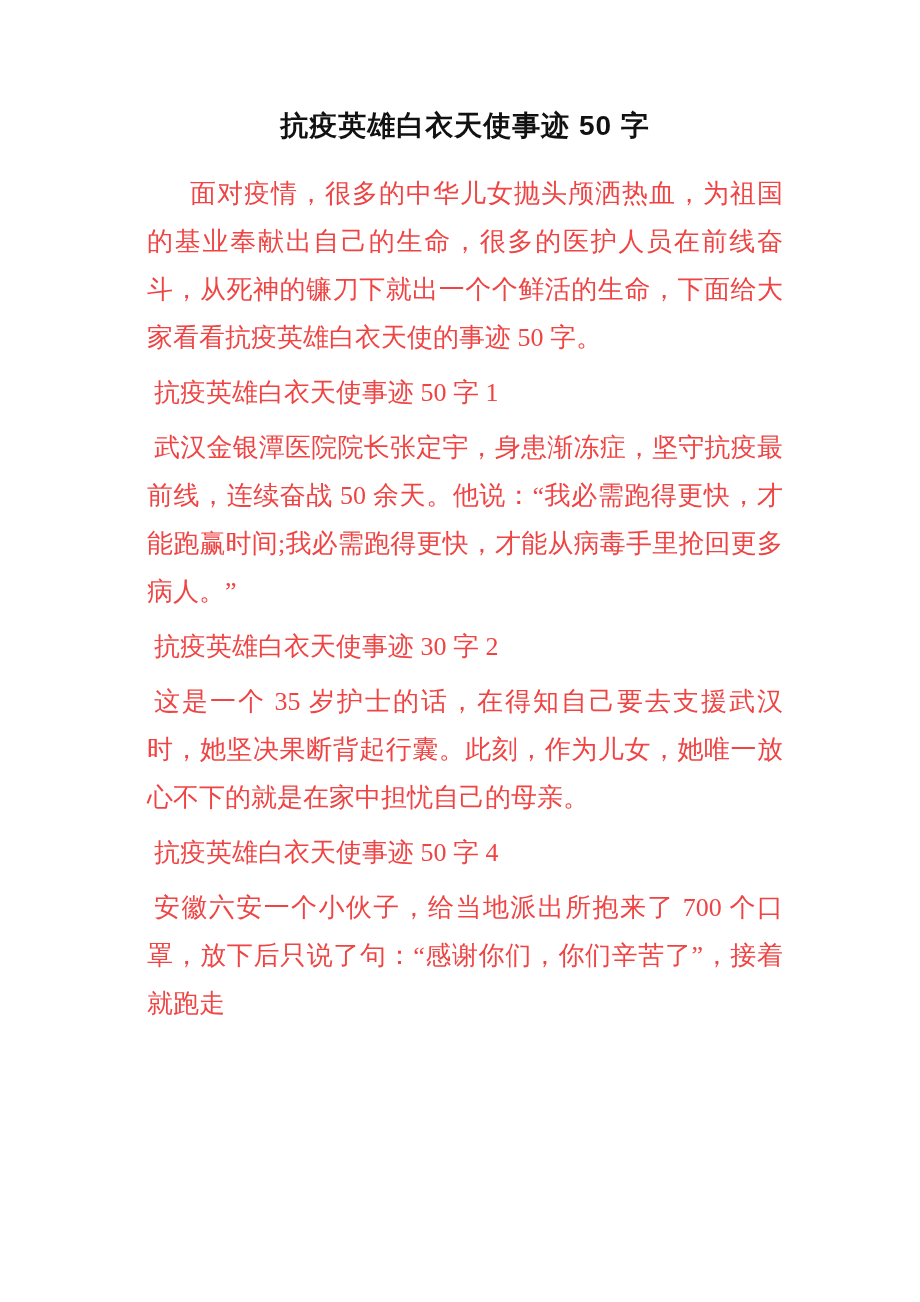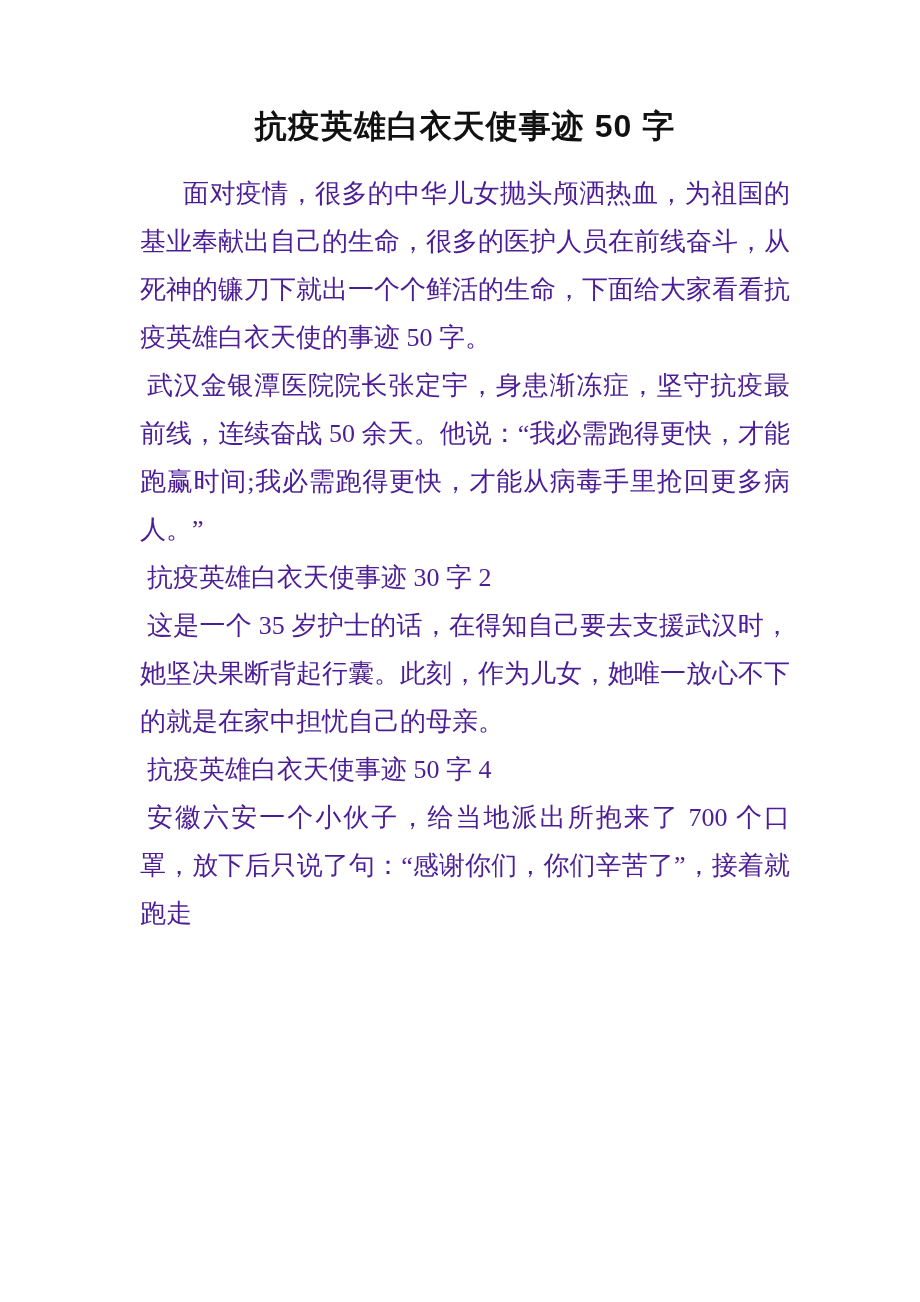--- a/index.html
+++ b/index.html
@@ -17,49 +17,50 @@
     font-family: "Liberation Serif", serif;
   }
   .content {
     margin-left: 140px;
     width: 650px;
     padding-top: 104px;
   }
   .doc-title {
     font-family: "Liberation Sans", sans-serif;
     font-weight: bold;
-    font-size: 32px;
+    font-size: 28px;
     line-height: 44px;
     text-align: center;
     margin: 0 0 22px 0;
     color: #111111;
     letter-spacing: 1px;
   }
   .para {
     font-size: 26px;
     line-height: 48px;
-    margin: 0;
+    margin: 7px;
     text-align: justify;
     word-break: break-all;
-    color: #4c1d95;
+    color: #ef4444;
   }
   .p-intro { text-indent: 43px; }
   .p-head  { text-indent: 7px; }
   .p-body  { text-indent: 7px; }
 </style>
 </head>
 <body>
 
 <div class="page">
   <div class="content">
 
     <h1 class="doc-title">抗疫英雄白衣天使事迹 50 字</h1>
 
     <p class="para p-intro">面对疫情，很多的中华儿女抛头颅洒热血，为祖国的基业奉献出自己的生命，很多的医护人员在前线奋斗，从死神的镰刀下就出一个个鲜活的生命，下面给大家看看抗疫英雄白衣天使的事迹 50 字。</p>
 
+    <p class="para p-head">抗疫英雄白衣天使事迹 50 字 1</p>
 
     <p class="para p-body">武汉金银潭医院院长张定宇，身患渐冻症，坚守抗疫最前线，连续奋战 50 余天。他说：“我必需跑得更快，才能跑赢时间;我必需跑得更快，才能从病毒手里抢回更多病人。”</p>
 
     <p class="para p-head">抗疫英雄白衣天使事迹 30 字 2</p>
 
     <p class="para p-body">这是一个 35 岁护士的话，在得知自己要去支援武汉时，她坚决果断背起行囊。此刻，作为儿女，她唯一放心不下的就是在家中担忧自己的母亲。</p>
 
 
 
     <p class="para p-head">抗疫英雄白衣天使事迹 50 字 4</p>

